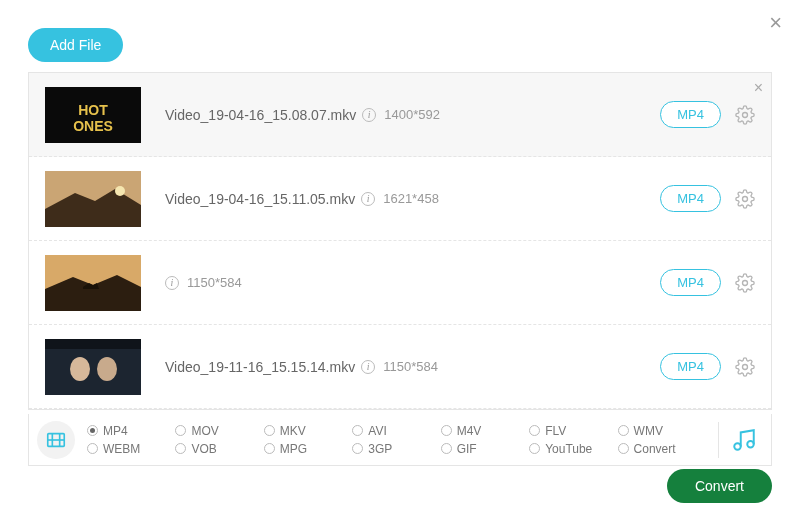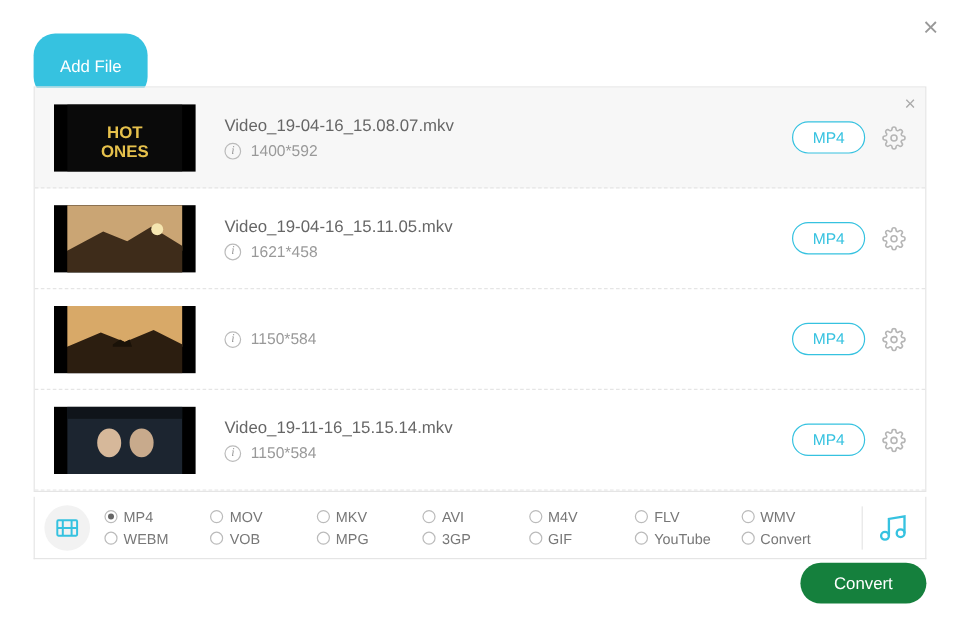--- a/index.html
+++ b/index.html
@@ -1,24 +1,24 @@
 <!DOCTYPE html>
 <html><head>
 <meta charset="utf-8">
 <style>
 *{box-sizing:border-box;margin:0;padding:0;font-family:-apple-system,BlinkMacSystemFont,"Segoe UI",Arial,sans-serif}
 body{background:#fff;width:800px;height:515px;position:relative;overflow:hidden}
 .win-close{position:absolute;top:10px;right:18px;font-size:22px;color:#999;cursor:pointer;font-weight:200}
-.add-file-btn{position:absolute;top:28px;left:28px;background:#36c2e0;color:#fff;border:none;border-radius:18px;padding:19px 22px;font-size:14px;cursor:pointer}
+.add-file-btn{position:absolute;top:28px;left:28px;background:#36c2e0;color:#fff;border:none;border-radius:18px;padding:9px 22px;font-size:14px;cursor:pointer}
 .file-list{position:absolute;top:72px;left:28px;right:28px;border:1px solid #e5e5e5;height:338px;overflow:hidden}
 .file-row{display:flex;align-items:center;padding:14px 16px;border-bottom:1px dashed #e5e5e5;height:84px;position:relative}
 .file-row.selected{background:#f7f7f7}
-.thumb{width:118px;height:56px;background:#000;flex-shrink:0;display:flex;align-items:center;justify-content:center}
+.thumb{width:96px;height:56px;background:#000;flex-shrink:0;display:flex;align-items:center;justify-content:center}
 .thumb svg{width:96px;height:56px}
-.file-info{flex:1;padding-left:24px;display:flex;flex-direction:column;gap:6px}
+.file-info{flex:1;padding-left:24px;display:flex;flex-direction:row;gap:6px}
 .file-name{font-size:14px;color:#666}
 .file-meta{display:flex;align-items:center;gap:8px;color:#999;font-size:13px}
 .info-icon{width:14px;height:14px;border:1px solid #bbb;border-radius:50%;display:inline-flex;align-items:center;justify-content:center;font-size:10px;font-style:italic;font-family:serif;color:#999}
 .format-btn{border:1px solid #36c2e0;color:#36c2e0;background:#fff;border-radius:14px;padding:5px 16px;font-size:13px;cursor:pointer;margin-right:14px}
 .gear-icon{color:#b5b5b5;cursor:pointer;display:flex;align-items:center}
 .gear-icon svg{width:20px;height:20px}
 .row-close{position:absolute;top:6px;right:8px;font-size:16px;color:#aaa;cursor:pointer;font-weight:200}
 .format-bar{position:absolute;left:28px;right:28px;top:414px;height:52px;border:1px solid #e5e5e5;border-top:none;display:flex;align-items:center;padding:0 8px}
 .mode-icon{width:38px;height:38px;border-radius:50%;background:#f2f2f2;display:flex;align-items:center;justify-content:center;margin-right:12px;flex-shrink:0;cursor:pointer}
 .mode-icon svg{width:22px;height:22px}

